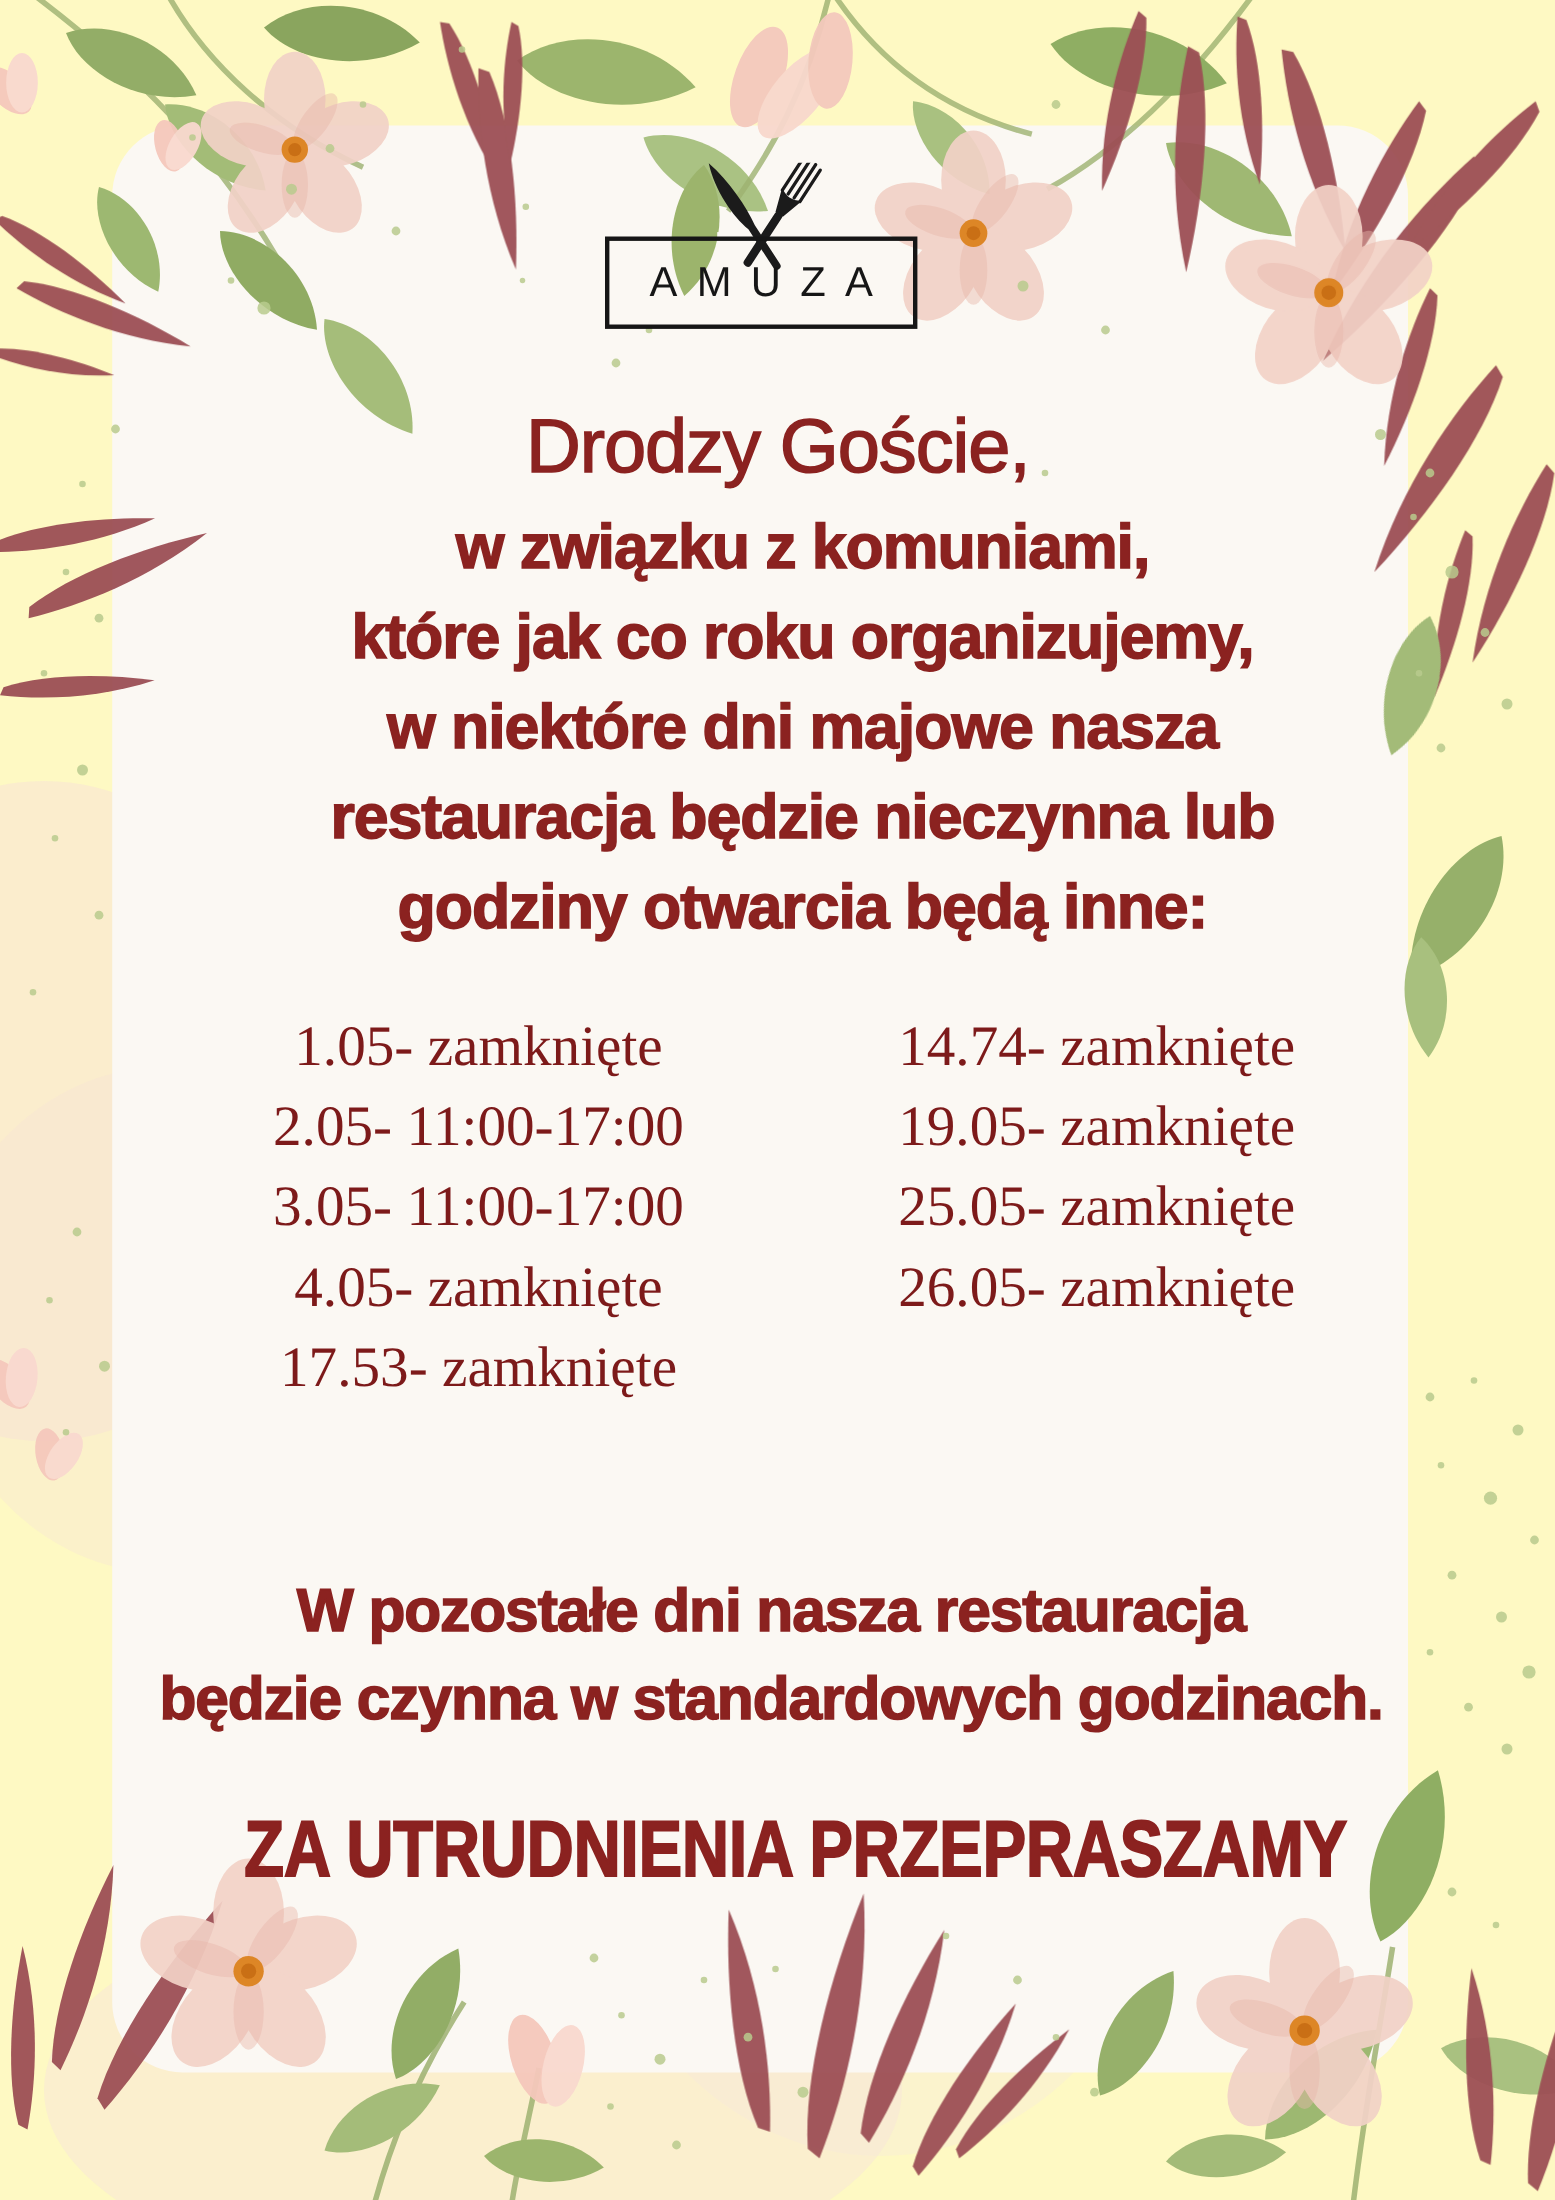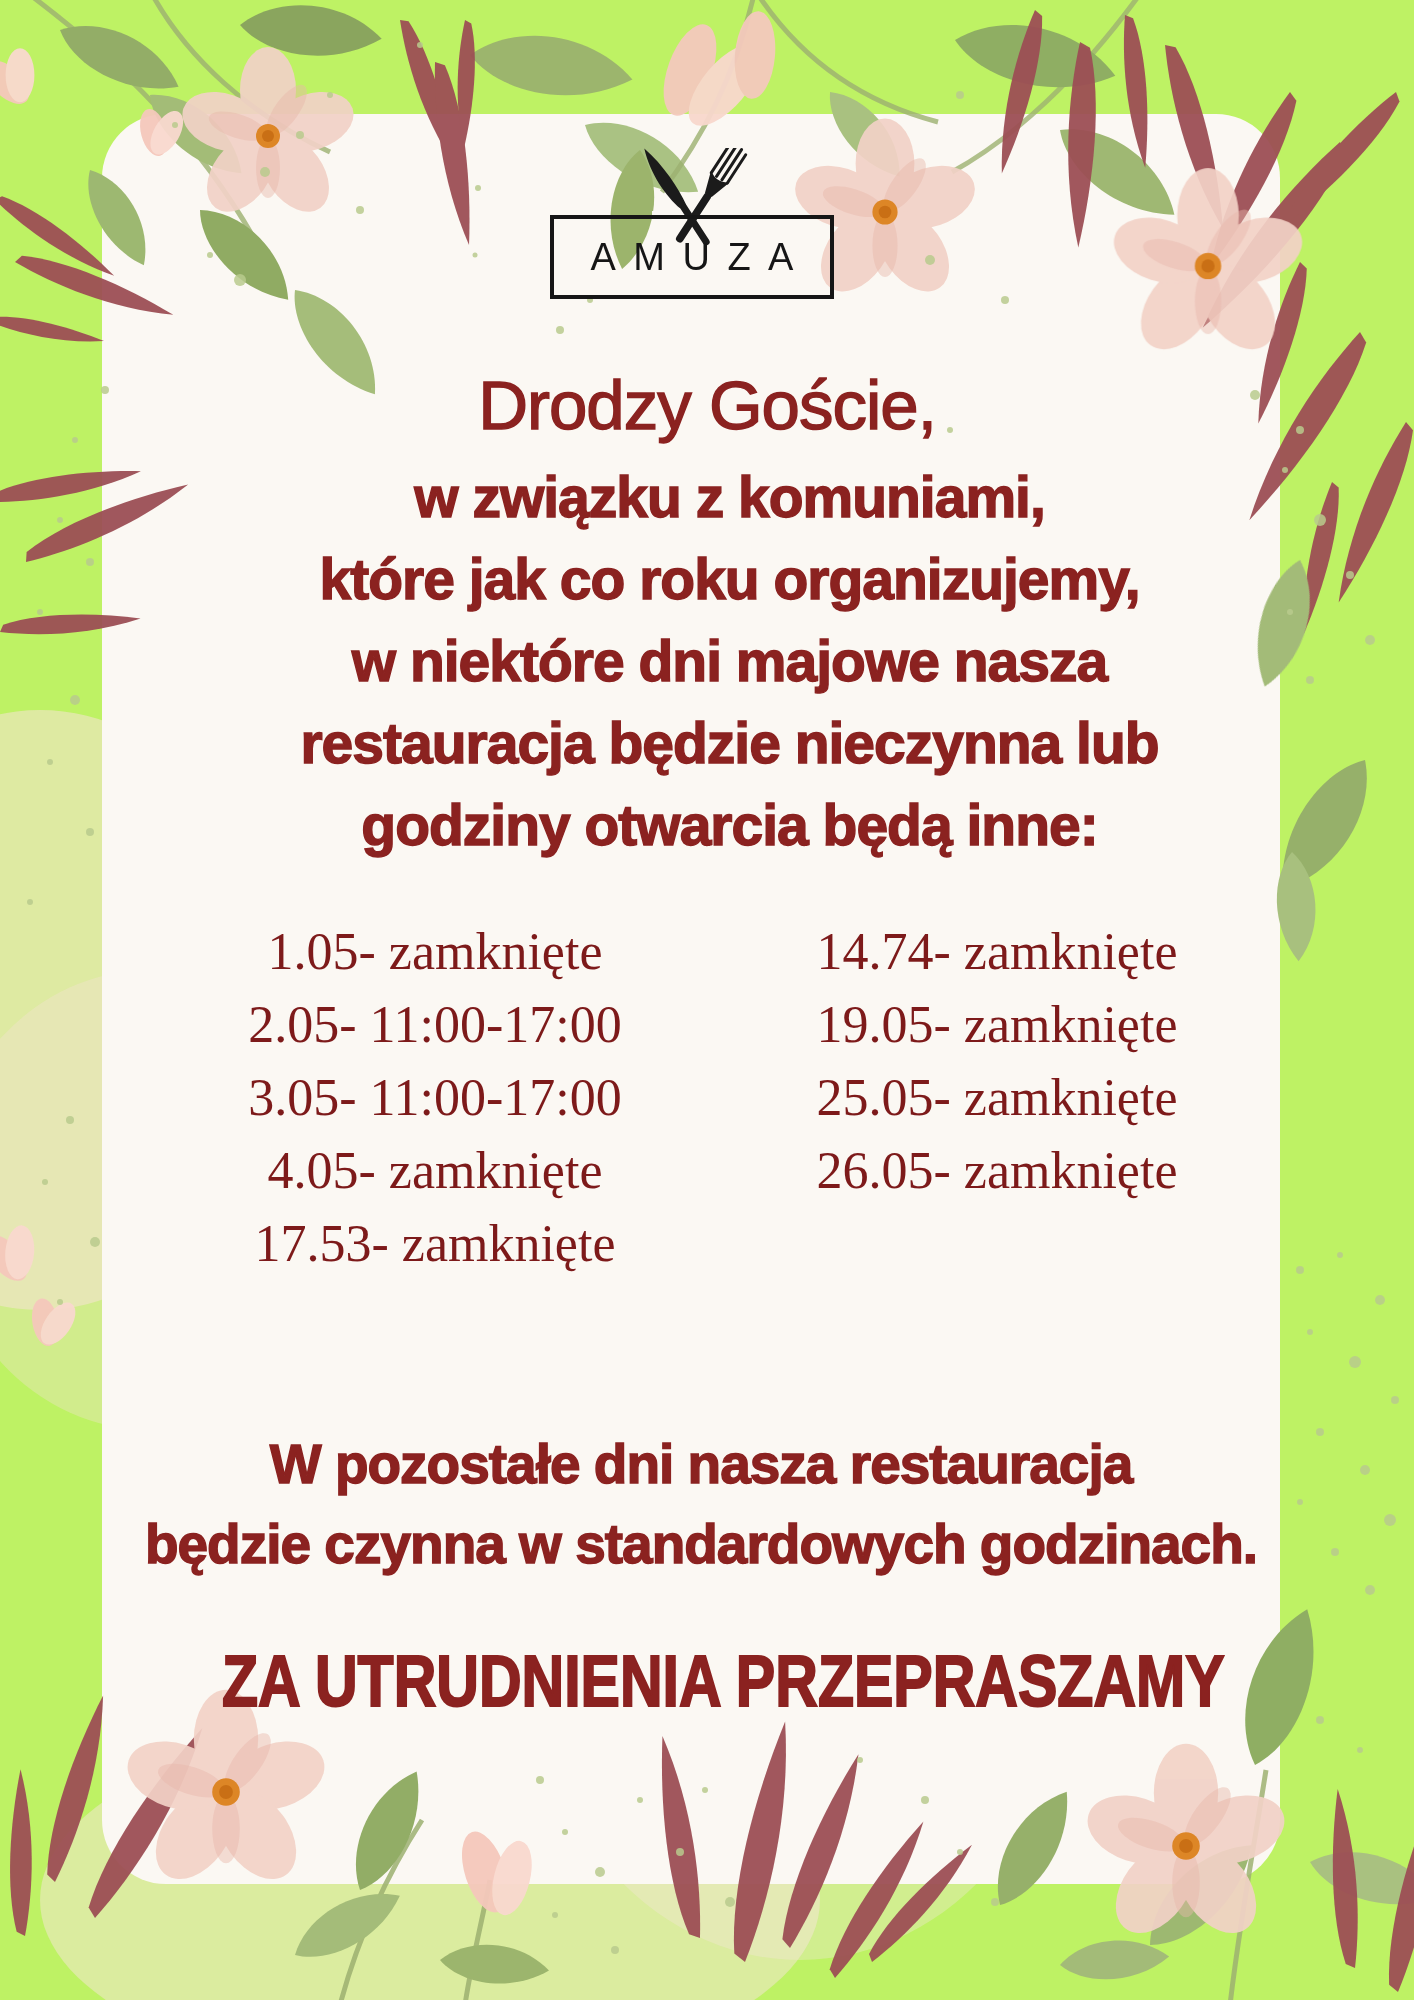--- a/index.html
+++ b/index.html
@@ -1,21 +1,21 @@
 <!DOCTYPE html>
 <html><head>
 <meta charset="utf-8">
 <style>
   html,body{margin:0;padding:0;}
   body{background:#e9e2d8;}
   .poster{
     position:relative;
     width:1414px;height:2000px;
     margin:0 auto;
-    background:#bef264;
+    background:#fef9c3;
     overflow:hidden;
     font-family:"Liberation Sans", sans-serif;
   }
   .bg-decor{position:absolute;inset:0;width:1414px;height:2000px;display:block;}
 
   .content{position:absolute;left:0;top:0;width:1414px;text-align:center;}
 
   
   .cutlery{position:absolute;top:148px;left:592px;width:200px;height:100px;}
   .logo-notch{position:absolute;top:211px;left:652px;width:80px;height:12px;background:#fbf8f3;}

